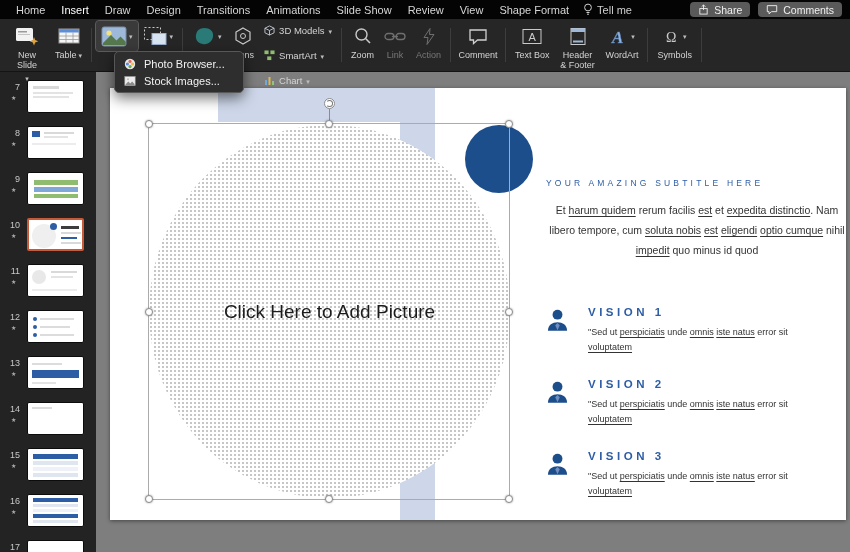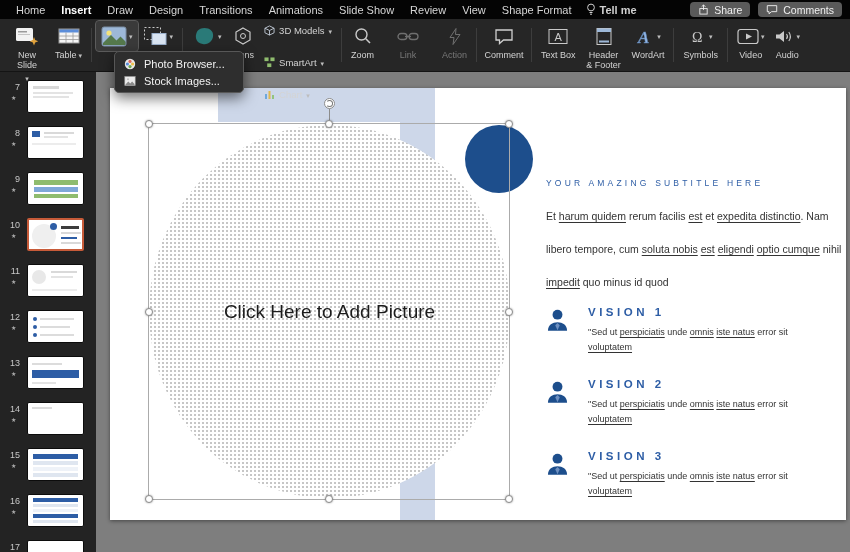--- a/index.html
+++ b/index.html
@@ -4,39 +4,39 @@
 <style>
   * { box-sizing: border-box; margin: 0; padding: 0; }
   html, body { width: 850px; height: 552px; overflow: hidden; }
   body { font-family: "Liberation Sans", sans-serif; background: #7e7e7e; cursor: default; }
   .app { position: relative; width: 850px; height: 552px; overflow: hidden; background: #7e7e7e; }
 
   
   .menubar { position: absolute; top:0; left:0; right:0; height:19px; background:#040404;
              display:flex; align-items:center; padding:0 8px; color:#d6d6d6; font-size:11px; z-index:40; }
   .tab { padding:2px 8px; white-space:nowrap; }
-  .tab.active { color:#fff; font-weight:bold; }
-  .tellme { display:flex; align-items:center; gap:4px; margin-left:6px; color:#cfcfcf; white-space:nowrap;font-weight:bold; }
+  .tab.active { color:#fff; font-weight:normal; }
+  .tellme { display:flex; align-items:center; gap:4px; margin-left:6px; color:#cfcfcf; white-space:nowrap; }
   .mb-right { margin-left:auto; display:flex; gap:8px; align-items:center; }
   .pill { display:flex; align-items:center; gap:5px; background:#5a5a5a; border-radius:4px;
           padding:1px 8px; font-size:10.5px; color:#f0f0f0; height:15px; white-space:nowrap; }
 
   
   .ribbon { position: absolute; top:19px; left:0; right:0; height:53px; background:#262626;
             display:flex; align-items:stretch; padding:2px 4px; border-bottom:1px solid #141414; z-index:30; }
   .rgroup { display:flex; align-items:flex-start; }
   .rdiv { width:1px; background:#3d3d3d; margin:7px 4px; }
   .rb { display:flex; flex-direction:column; align-items:center; gap:2px; padding:3px 5px;
         border-radius:3px; color:#d4d4d4; font-size:9px; text-align:center; line-height:1.15; max-width:46px; }
   .rb .ic { height:24px; display:flex; align-items:center; justify-content:center; gap:2px; }
   .rb.active { background:#3a3a3a; outline:1px solid #5c5c5c; }
-  .rb.dim { opacity:.45;margin-left:13px; }
+  .rb.dim { opacity:.45; }
   .lbl { display:flex; align-items:center; justify-content:center; gap:2px; flex-wrap:wrap; }
   .caret::after { content:"▾"; font-size:7px; color:#bdbdbd; }
-  .stack { display:flex; flex-direction:column; justify-content:center; gap:18px; padding:2px 2px; }
+  .stack { display:flex; flex-direction:column; justify-content:center; gap:11px; padding:2px 2px; }
   .srow { display:flex; align-items:center; gap:4px; font-size:9.5px; color:#d4d4d4; padding:1.5px 3px; white-space:nowrap; }
 
   
   .dropdown { position:absolute; left:114px; top:51px; width:130px; background:#2e2e2e;
               border:1px solid #575757; border-radius:5px; box-shadow:0 5px 14px rgba(0,0,0,.55);
               padding:3px 0; z-index:60; }
   .dd-item { display:flex; align-items:center; gap:7px; padding:1px 9px; font-size:11px; color:#f2f2f2; height:17px; white-space:nowrap; }
   .ddicon { width:13px; display:flex; align-items:center; }
 
   
@@ -71,21 +71,21 @@
   .h.bl{left:-4px;bottom:-4px} .h.bm{left:50%;margin-left:-4px;bottom:-4px} .h.br{right:-4px;bottom:-4px}
   .rot-stem { position:absolute; left:50%; top:-15px; width:1px; height:12px; background:#8c8c8c; }
   .rot-handle { position:absolute; left:50%; margin-left:-5px; top:-26px; width:11px; height:11px;
                 border:1px solid #8c8c8c; border-radius:50%; background:#fff;
                 display:flex; align-items:center; justify-content:center; }
   .rot-handle::after { content:""; width:5px; height:5px; border:1px solid #777; border-left-color:transparent; border-radius:50%; }
 
   .sl-title { position:absolute; left:433px; top:46px; font-size:21px; font-weight:bold; letter-spacing:5px;
               color:#0f0f0f; white-space:nowrap; }
   .sl-sub { position:absolute; left:436px; top:90px; font-size:8.5px; letter-spacing:3.2px; color:#2d5da5; white-space:nowrap; }
-  .sl-body { position:absolute; left:436px; top:112px; width:302px; font-size:10.5px; line-height:33px; color:#333; }
+  .sl-body { position:absolute; left:436px; top:112px; width:302px; font-size:10.5px; line-height:20px; color:#333;text-align:center; }
   .u { text-decoration:underline; text-underline-offset:2px; }
   .visions { position:absolute; left:434px; top:206px; width:300px;margin-top:12px; }
   .vitem { display:flex; gap:17px; margin-bottom:24px; }
   .vicon { width:27px; height:27px; flex:none; margin-top:1px; }
   .vhead { font-size:11.5px; font-weight:bold; letter-spacing:3.5px; color:#2d5da5; margin-bottom:7px; white-space:nowrap; }
   .vdesc { font-size:9px; line-height:14.5px; color:#333; width:228px; }
 </style>
 </head>
 <body>
 
@@ -327,46 +327,20 @@
               <text x="3" y="14" font-size="14" fill="#c9c9c9" font-family="Liberation Serif, serif">Ω</text>
             </svg>
           <span class="caret"></span>
         </span>
         <span class="lbl">
             <span>Symbols</span>
           </span>
       </div>
     </div>
     <div class="rdiv"></div>
-    <div class="rgroup">
-      <div class="rb">
-        <span class="ic">
-          <svg width="22" height="17" viewBox="0 0 22 16">
-              <rect x="1" y="1" width="20" height="14" rx="2.5" fill="none" stroke="#c9c9c9" stroke-width="1.2"></rect>
-              <path d="M9 5 l6 3 -6 3 z" fill="#c9c9c9"></path>
-            </svg>
-          <span class="caret"></span>
-        </span>
-        <span class="lbl">
-            <span>Video</span>
-          </span>
-      </div>
-      <div class="rb">
-        <span class="ic">
-          <svg width="20" height="17" viewBox="0 0 20 16">
-              <path d="M2 6 h3.5 L10 2.5 v11 L5.5 10 H2 z" fill="#c9c9c9"></path>
-              <path d="M12.5 5.5 q2 2.5 0 5 M14.8 3.5 q3.2 4.5 0 9" stroke="#c9c9c9" fill="none" stroke-width="1.1"></path>
-            </svg>
-          <span class="caret"></span>
-        </span>
-        <span class="lbl">
-            <span>Audio</span>
-          </span>
-      </div>
-    </div>
   </div>
 
   <div class="dropdown">
     <div class="dd-item">
       <span class="ddicon">
           <svg width="12" height="12" viewBox="0 0 12 12">
             <circle cx="6" cy="6" r="5.2" fill="#e8e8e8"></circle>
             <circle cx="6" cy="3.4" r="1.6" fill="#e06a5a"></circle>
             <circle cx="8.6" cy="6" r="1.6" fill="#f0c04a"></circle>
             <circle cx="6" cy="8.6" r="1.6" fill="#6aa84f"></circle>

